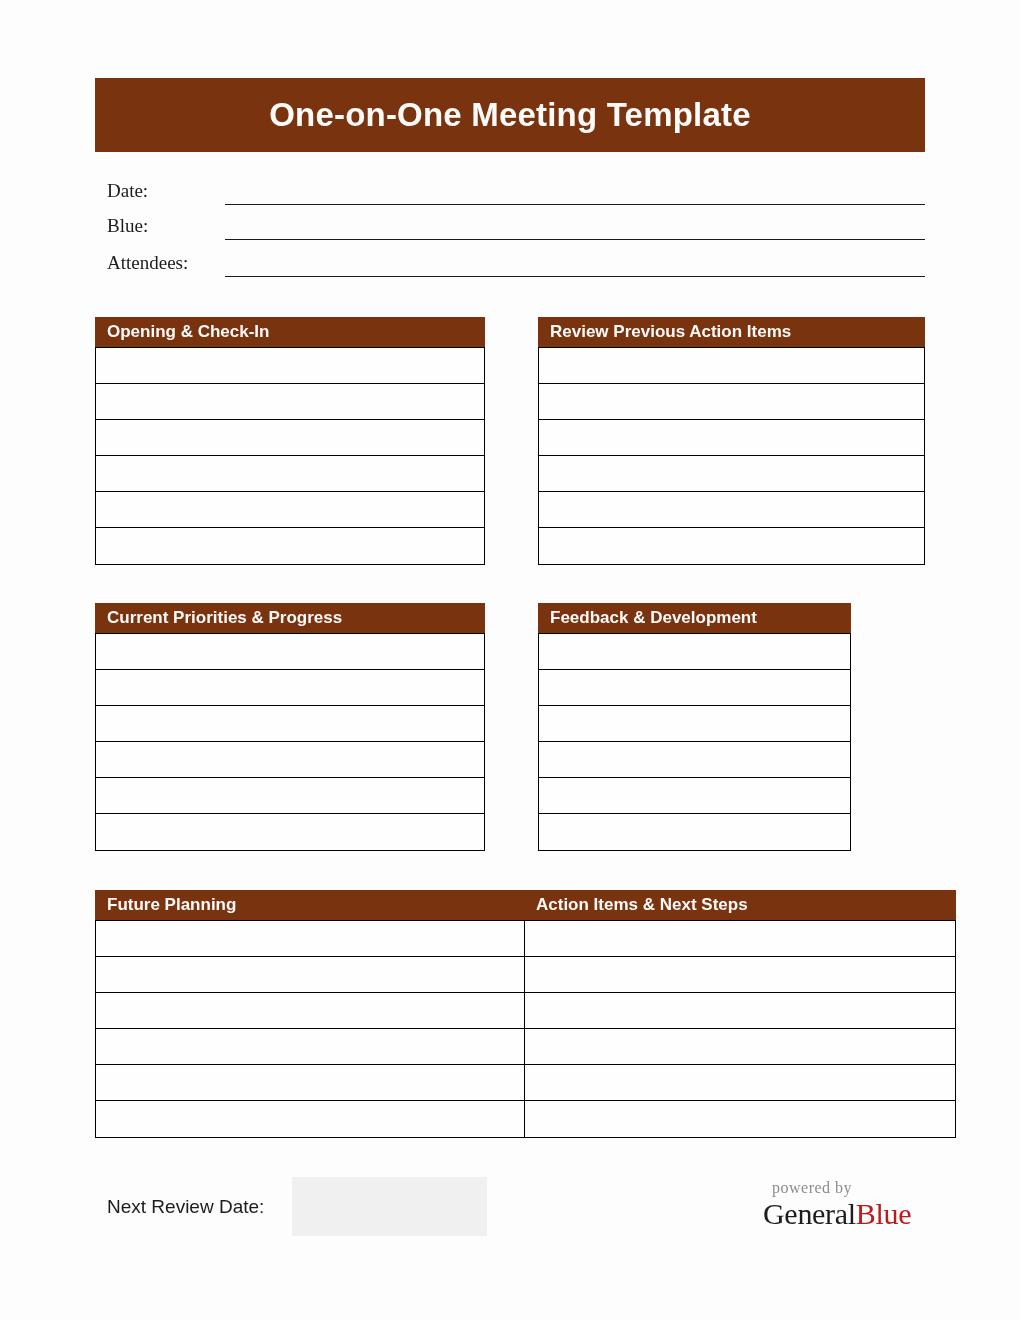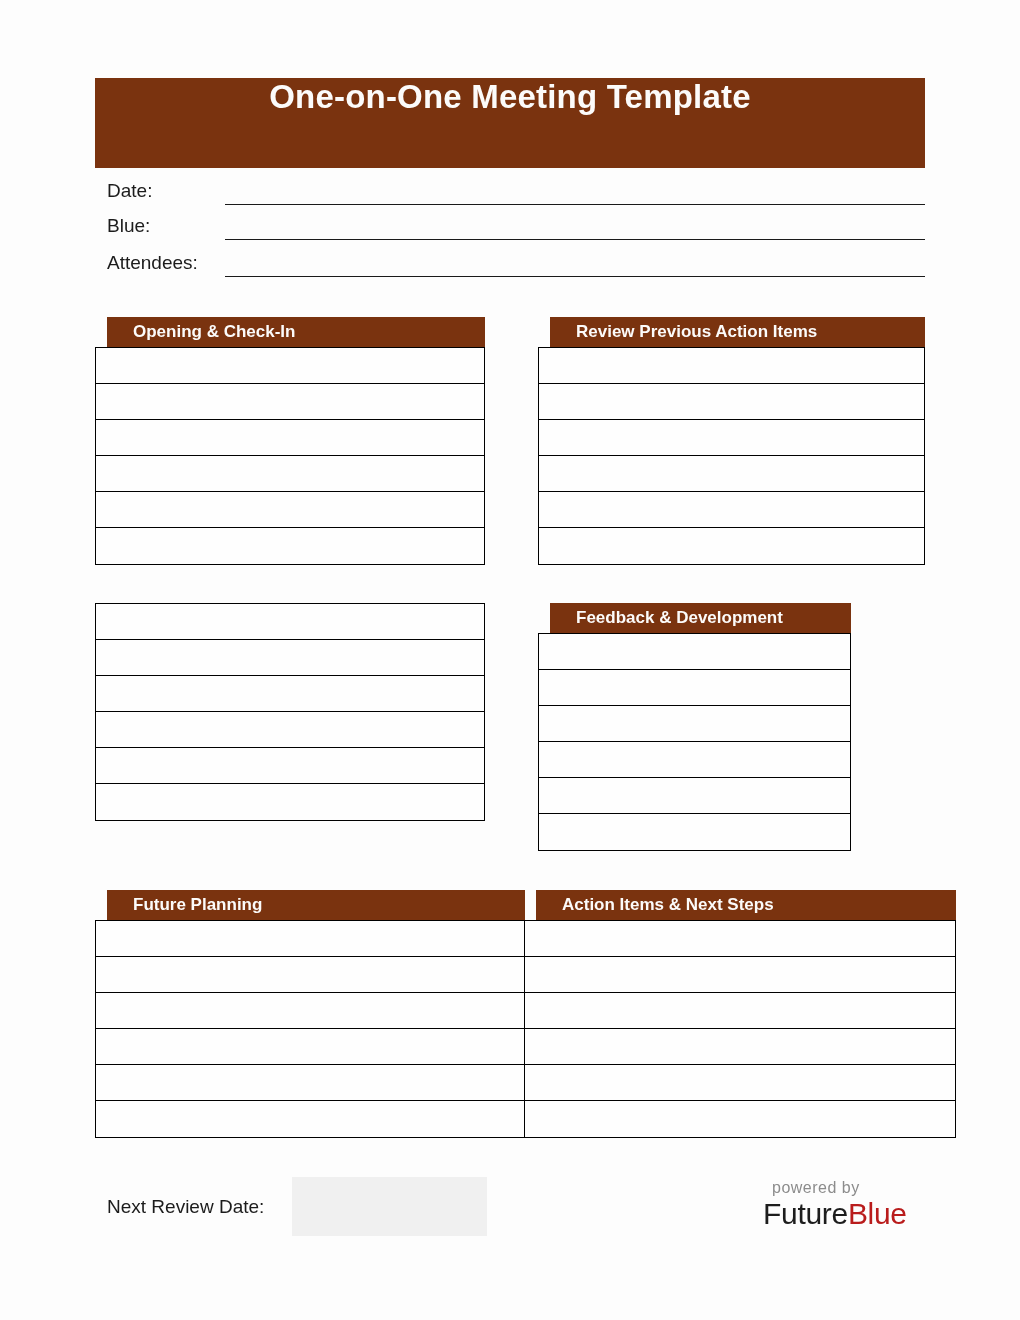--- a/index.html
+++ b/index.html
@@ -5,44 +5,44 @@
   * { margin:0; padding:0; box-sizing:border-box; }
   html,body { background:#FDFDFD; }
   body { font-family:"Liberation Sans", sans-serif; color:#1a1a1a; }
   .page {
     position:relative; width:1020px; height:1320px; background:#FDFDFD;
     overflow:hidden;
   }
 
   
   .banner {
-    position:absolute; left:95px; top:78px; width:830px; height:90px;
-    background:#7A330F; display:flex; justify-content:center;
+    position:absolute; left:95px; top:78px; width:830px; height:74px;
+    background:#7A330F; display:flex; align-items:center; justify-content:center;
   }
   .banner h1 {
     color:#FCFBFA; font-size:33px; font-weight:bold; letter-spacing:0.2px;
   }
 
   
   .meta-row { position:absolute; left:107px; width:818px; height:34px; }
-  .meta-row .label { position:absolute; left:0; bottom:3px; font-size:19px; color:#1c1c1c; }
+  .meta-row .label { position:absolute; left:0; bottom:3px; font-size:19px; color:#1c1c1c;font-family:Liberation Serif, serif; }
   .meta-row .line {
     position:absolute; left:118px; right:0; bottom:0; height:0;
     border-bottom:1.5px solid #1a1a1a;
   }
   #meta-date { top:171px; }
   #meta-time { top:206px; }
   #meta-attendees { top:243px; }
 
   
   .section { position:absolute; }
   .sec-header {
     height:30px; background:#7A330F; color:#FCFBFA;
-    font-size:17px; font-weight:bold; line-height:30px; padding-left:26px;
-    white-space:nowrap; overflow:hidden;margin-left:12px;
+    font-size:17px; font-weight:bold; line-height:30px; padding-left:12px;
+    white-space:nowrap; overflow:hidden;
   }
   .sec-table {
     border:1.5px solid #000; border-top:1.2px solid #000; background:#FEFEFE;
   }
   .cell-row { height:36px; border-bottom:1px solid #000; background:#FEFEFE; }
   .cell-row:last-child { border-bottom:none; }
 
   #sec-opening    { left:95px;  top:317px; width:390px; }
   #sec-review     { left:538px; top:317px; width:387px; }
   #sec-priorities { left:95px;  top:603px; width:390px; }
@@ -52,21 +52,21 @@
 
   
   .next-meeting-label {
     position:absolute; left:107px; top:1196px; font-size:19px; color:#1c1c1c;
   }
   .next-meeting-field {
     position:absolute; left:292px; top:1177px; width:195px; height:59px;
     background:#F0F0F0;
   }
   .logo {
-    position:absolute; left:763px; top:1179px; width:170px;
+    position:absolute; left:763px; top:1179px; width:170px;font-family:Liberation Serif, serif;
   }
   .powered-by {
     display:block; margin-left:9px; font-size:16px; color:#8C8C8C;
     letter-spacing:0.5px;
   }
   .brand { font-size:30px; line-height:34px; letter-spacing:-0.3px; }
   .brand .general { color:#1D1D1D; }
   .brand .blue { color:#b91c1c; }
 </style>
 </head>
@@ -109,20 +109,21 @@
         <div class="cell-row"></div>
         <div class="cell-row"></div>
         <div class="cell-row"></div>
         <div class="cell-row"></div>
         <div class="cell-row"></div>
         <div class="cell-row"></div>
       </div>
   </div>
 
   <div class="section" id="sec-priorities">
+    <div class="sec-header">Current Priorities &amp; Progress</div>
     <div class="sec-table">
         <div class="cell-row"></div>
         <div class="cell-row"></div>
         <div class="cell-row"></div>
         <div class="cell-row"></div>
         <div class="cell-row"></div>
         <div class="cell-row"></div>
       </div>
   </div>
 
@@ -160,16 +161,16 @@
         <div class="cell-row"></div>
         <div class="cell-row"></div>
       </div>
   </div>
 
   <div class="next-meeting-label">Next Review Date:</div>
   <div class="next-meeting-field"></div>
 
   <div class="logo">
     <span class="powered-by">powered by</span>
-    <span class="brand"><span class="general">Future</span><span class="blue">Blue</span></span>
+    <span class="brand"><span class="general">General</span><span class="blue">Blue</span></span>
   </div>
 
 </div>
 
 </body></html>

